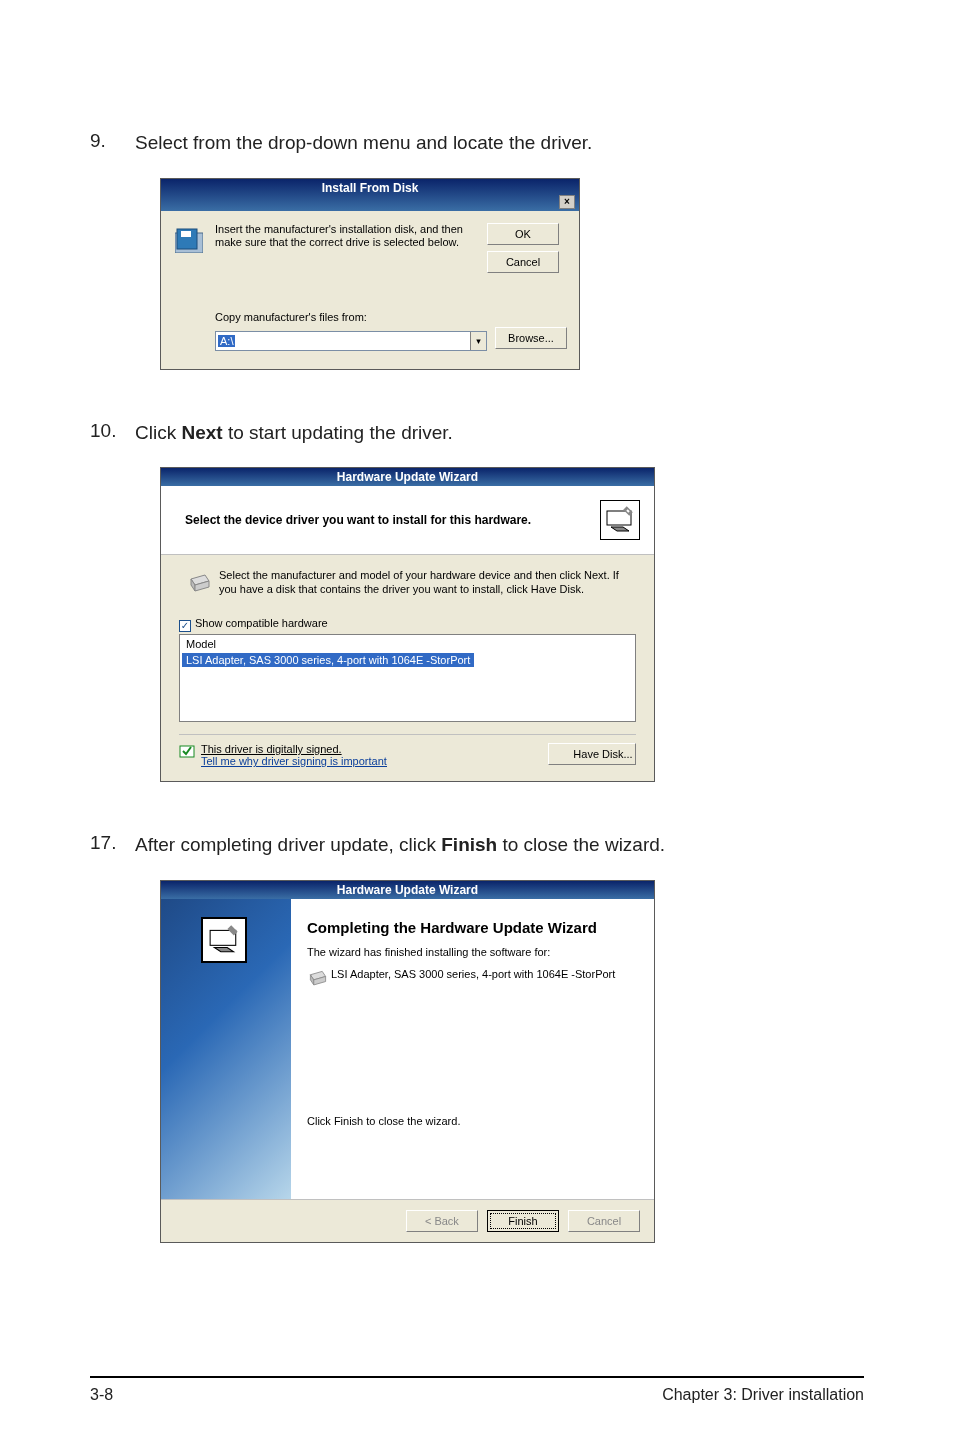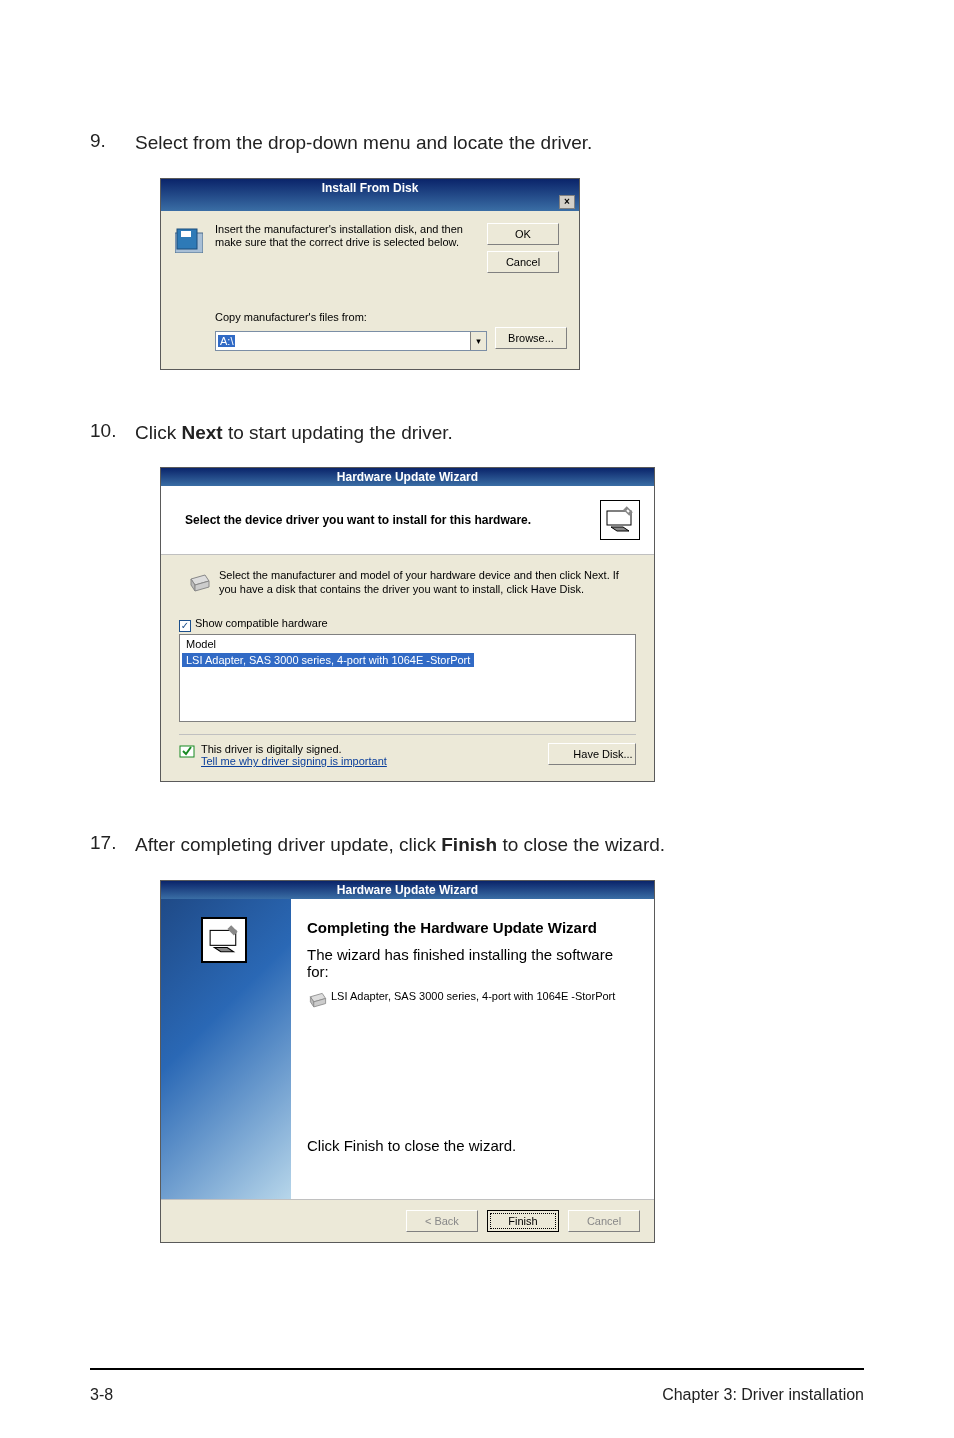--- a/index.html
+++ b/index.html
@@ -140,21 +140,21 @@
   }
   .model-box .hdr { font-size:11px; padding:1px 4px; }
   .model-item {
     background:#316ac5; color:#fff; padding:1px 4px; display:inline-block; margin-top:2px;
   }
   .signed-row {
     display:flex; align-items:flex-start; border-top:1px solid #c0c0c0;
     margin-top:12px; padding-top:8px;
   }
   .signed-row .sicon { width:18px;color:#178a22;margin-right:4px;}
-  .signed-row .stexts { flex:1; }
+  .signed-row .stexts { flex:1;text-decoration:underline; }
   .link { color:#0b3f9b; text-decoration:underline; }
   .btn-row {
     border-top:1px solid #c0c0c0;
     padding:10px 14px; text-align:right;
   }
   .btn-row .winbtn { display:inline-block; margin-left:6px; margin-bottom:0; }
 
   
   .dlg3 {
     width: 495px;
@@ -167,35 +167,35 @@
   .sideimg {
     width:130px; min-height:300px;
     background:linear-gradient(135deg,#1f4a87 0%,#2a68b5 40%,#b7d6ea 100%);
     position:relative;
   }
   .sideimg .squarebox {
     position:absolute; top:18px; left:40px; width:46px;height:46px; border:2px solid #000; background:#fff;display:flex;align-items:center;justify-content:center;font-size:26px;
   }
   .dlg3-right { flex:1; padding:20px 16px 10px 16px; }
   .dlg3-right .h { font-weight:bold; font-size:15px; margin-bottom:6px; font-family:Tahoma,Arial,sans-serif;}
-  .dlg3-right .p { font-size:15px; margin-top:10px; }
+  .dlg3-right .p { font-size:11px; margin-top:10px; }
   .dlg3-right .dev { display:flex; margin-top:10px; }
   .dlg3-right .dev .dicon { width:24px; color:#777; font-size:18px; }
   .dlg3-btns {
     background:#ece9d8; padding:10px 14px; text-align:right; border-top:1px solid #c0c0c0;
   }
   .dlg3-btns .winbtn { display:inline-block; margin-left:6px; margin-bottom:0;}
   .disabled { color:#888; }
   .defbtn { border:1px solid #000 !important; outline:1px dotted #000; outline-offset:-4px;}
 
   .footer {
     position:absolute; bottom:34px; left:90px; right:90px;
     font-size:16px; color:#222;
     border-top:2px solid #000;
-    padding-top:16px;
+    padding-top:8px;
     display:flex; justify-content:space-between;
   }
 </style>
 </head>
 <body>
 
 <div class="page">
 
   <div class="step">
     <div class="step-num">9.</div>

